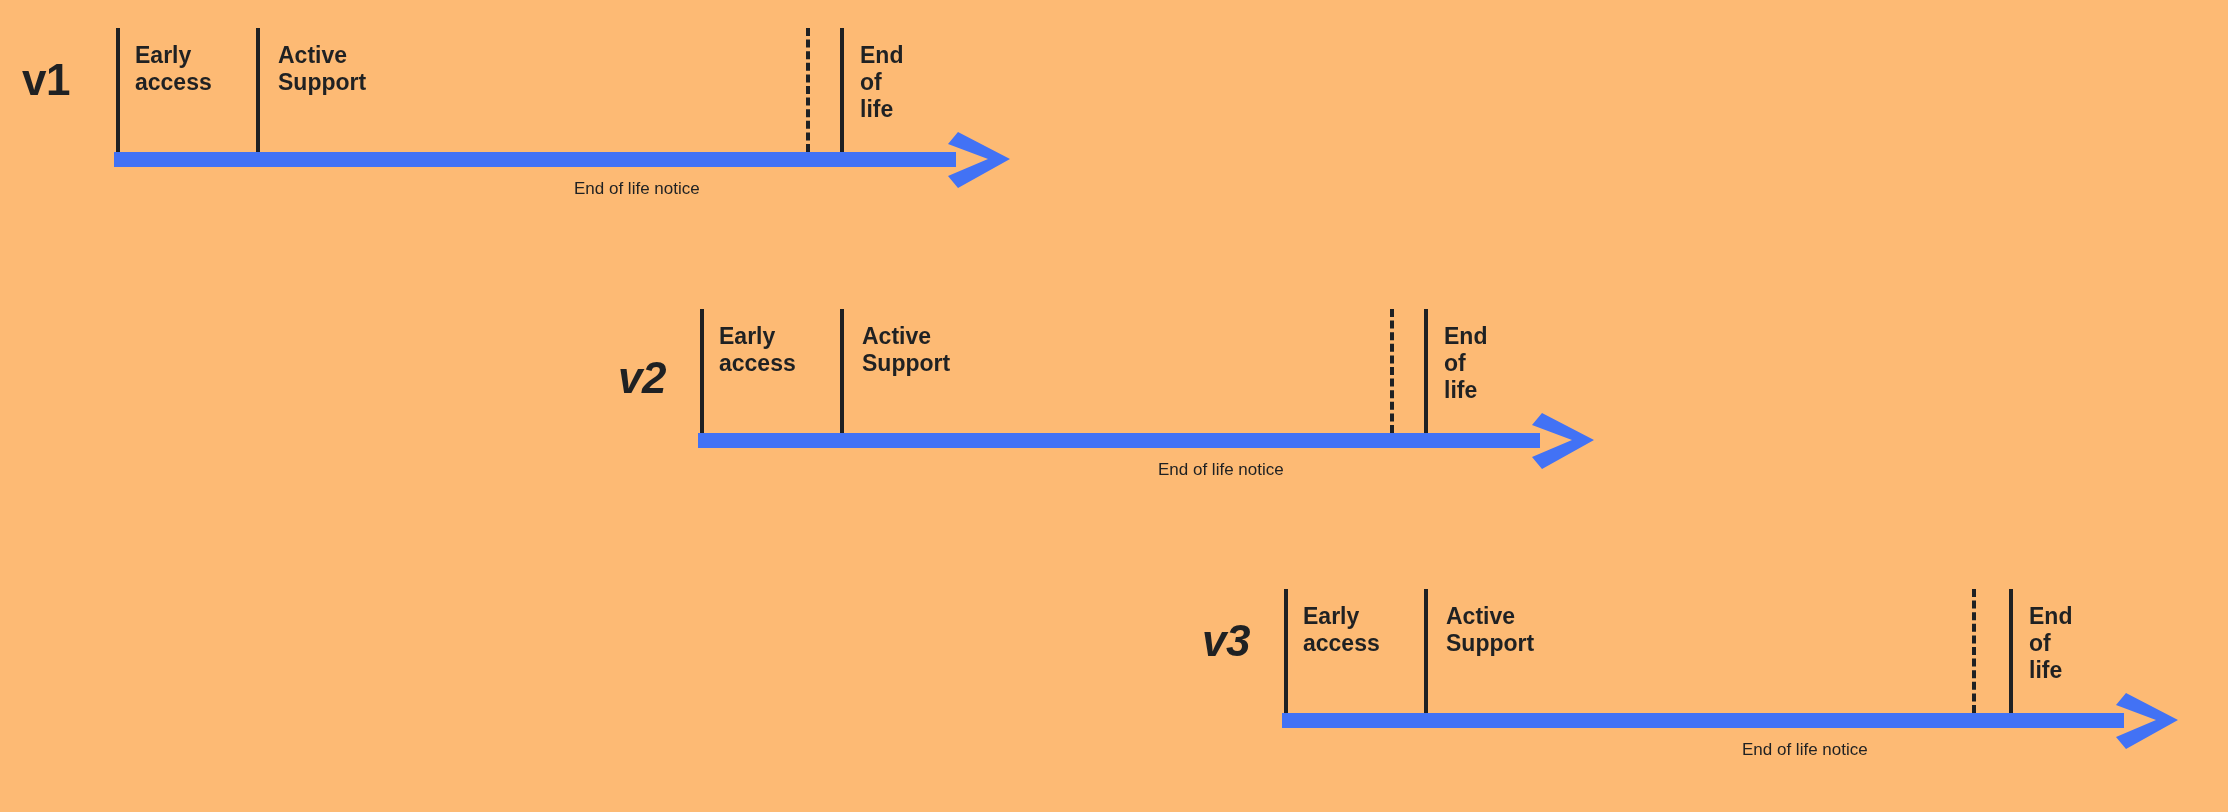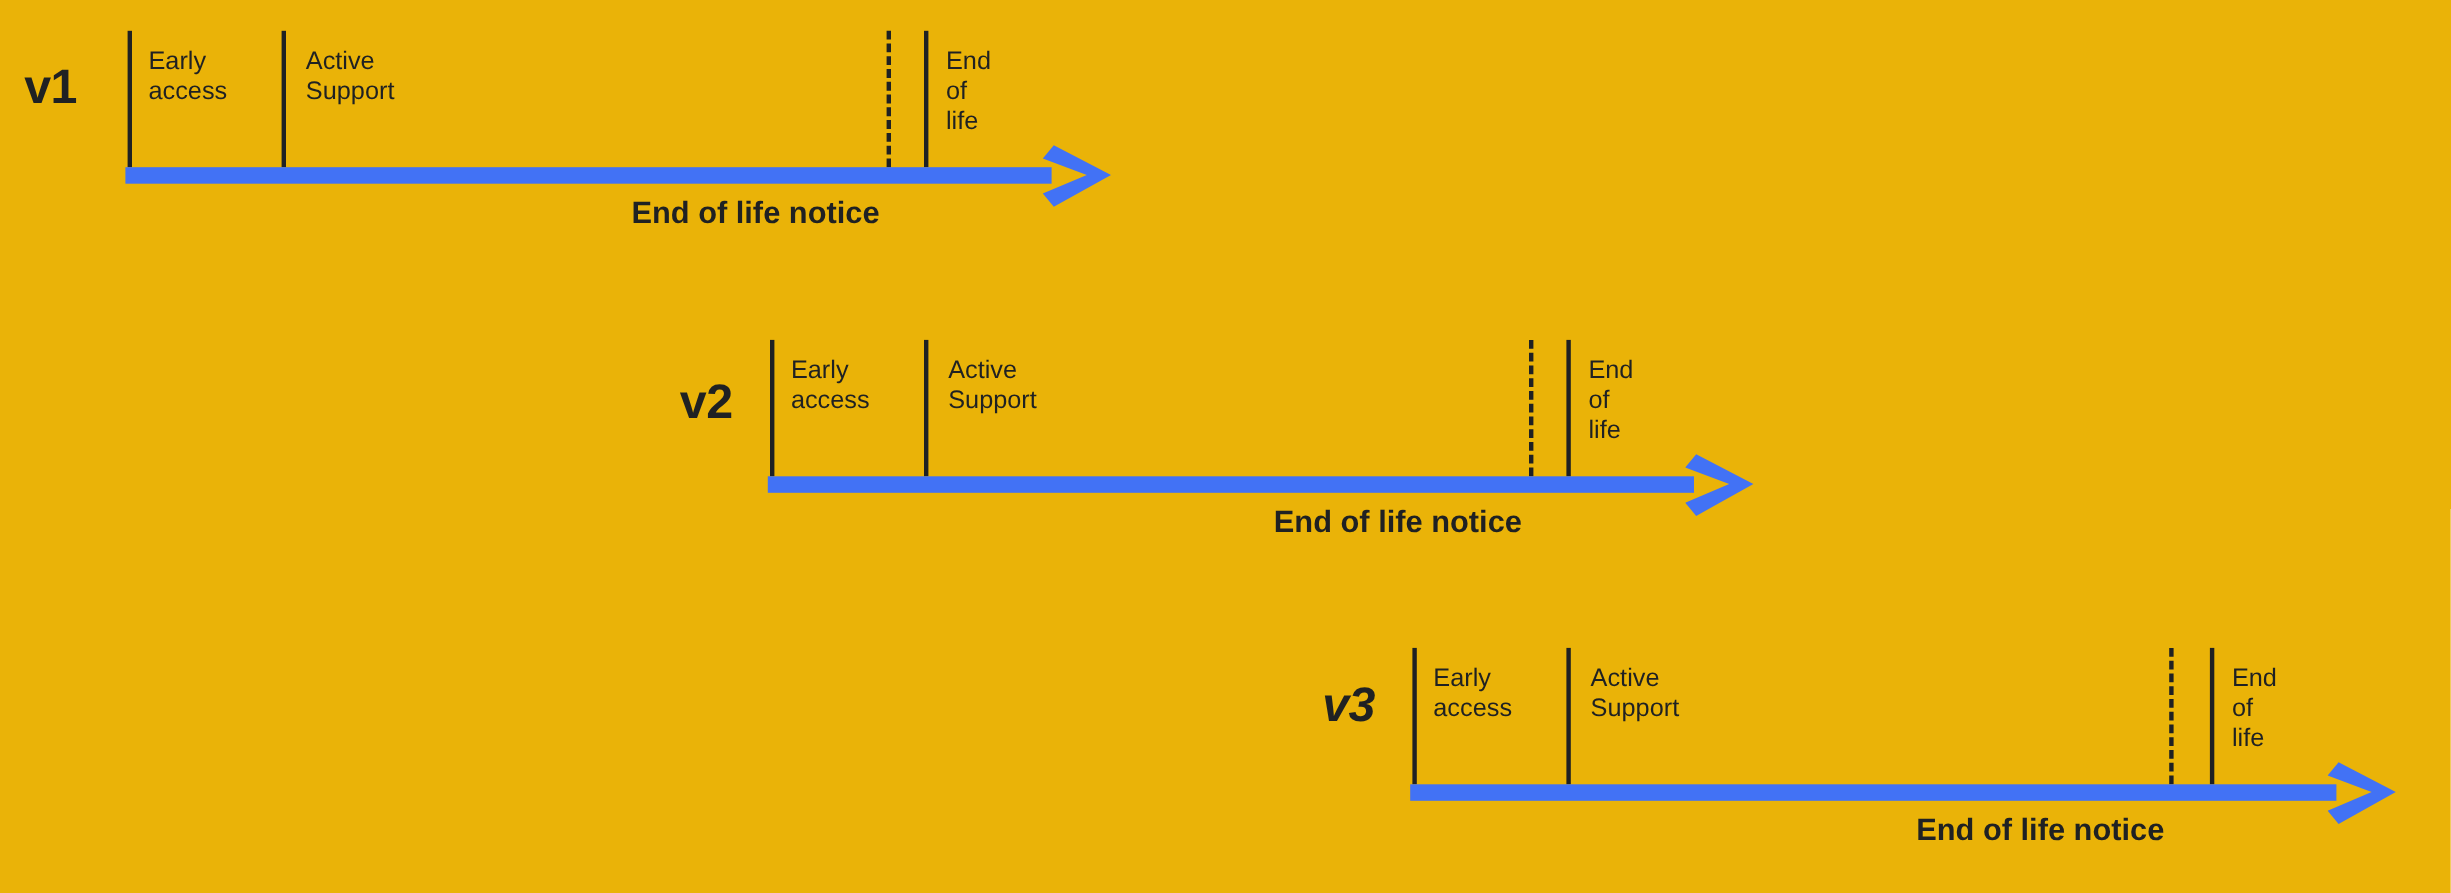--- a/index.html
+++ b/index.html
@@ -9,21 +9,21 @@
     background: #ffffff;
   }
   body {
     font-family: "Liberation Sans", sans-serif;
     color: #1f2123;
   }
   #canvas {
     position: relative;
     width: 2228px;
     height: 812px;
-    background: #eab308;
+    background: #fdba74;
     overflow: hidden;
   }
 
   
   .timeline-row {
     position: absolute;
     left: 0;
     top: 0;
   }
 
@@ -46,21 +46,21 @@
   .phase-tick.dashed {
     width: 0;
     background: none;
     border-left: 4px dashed #1f2123;
   }
 
   
   .phase-label {
     position: absolute;
     font-size: 23px;
-    font-weight: 400;
+    font-weight: 700;
     line-height: 1.18;
     color: #1f2123;
     white-space: pre-line;
   }
 
   
   .timeline-bar {
     position: absolute;
     height: 15px;
     background: #4272f5;
@@ -68,22 +68,22 @@
 
   
   .timeline-arrow {
     position: absolute;
     display: block;
   }
 
   
   .notice-label {
     position: absolute;
-    font-size: 28px;
-    font-weight: 700;
+    font-size: 17px;
+    font-weight: 400;
     line-height: 1;
     color: #1f2123;
     white-space: nowrap;
   }
 </style>
 </head>
 <body>
 
 <div id="canvas">
 
@@ -105,21 +105,21 @@
 
     <svg class="timeline-arrow" style="left:948px; top:130px;" width="72" height="60" viewBox="0 0 72 60">
       <path d="M10 2 L 62 29 L 10 58 L 0 46 L 40 29 L 0 14 Z" fill="#4272f5"></path>
     </svg>
 
     <div class="notice-label" style="left:574px; top:180px;">End of life notice</div>
   </div>
 
   <div class="timeline-row">
 
-    <div class="version-label" style="left:618px; top:344px;">v2</div>
+    <div class="version-label" style="left:618px; top:356px;font-style:italic;">v2</div>
 
     <div class="phase-tick" style="left:700px; top:309px; height:124px;"></div>
     <div class="phase-tick" style="left:840px; top:309px; height:124px;"></div>
     <div class="phase-tick dashed" style="left:1390px; top:309px; height:124px;"></div>
     <div class="phase-tick" style="left:1424px; top:309px; height:124px;"></div>
 
     <div class="phase-label" style="left:719px; top:323px;">Early
 access</div>
     <div class="phase-label" style="left:862px; top:323px;">Active Support</div>
     <div class="phase-label" style="left:1444px; top:323px;">End of life</div>

